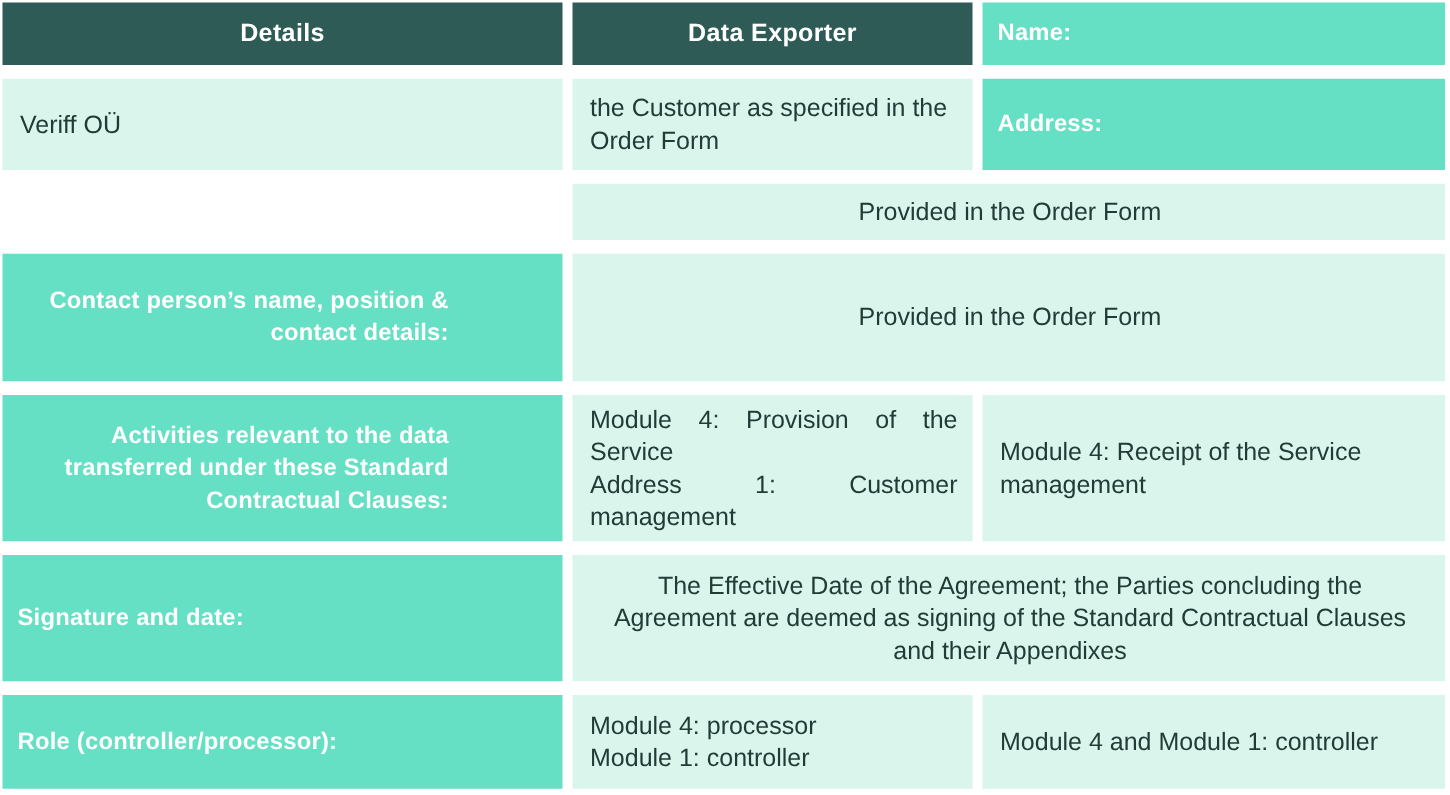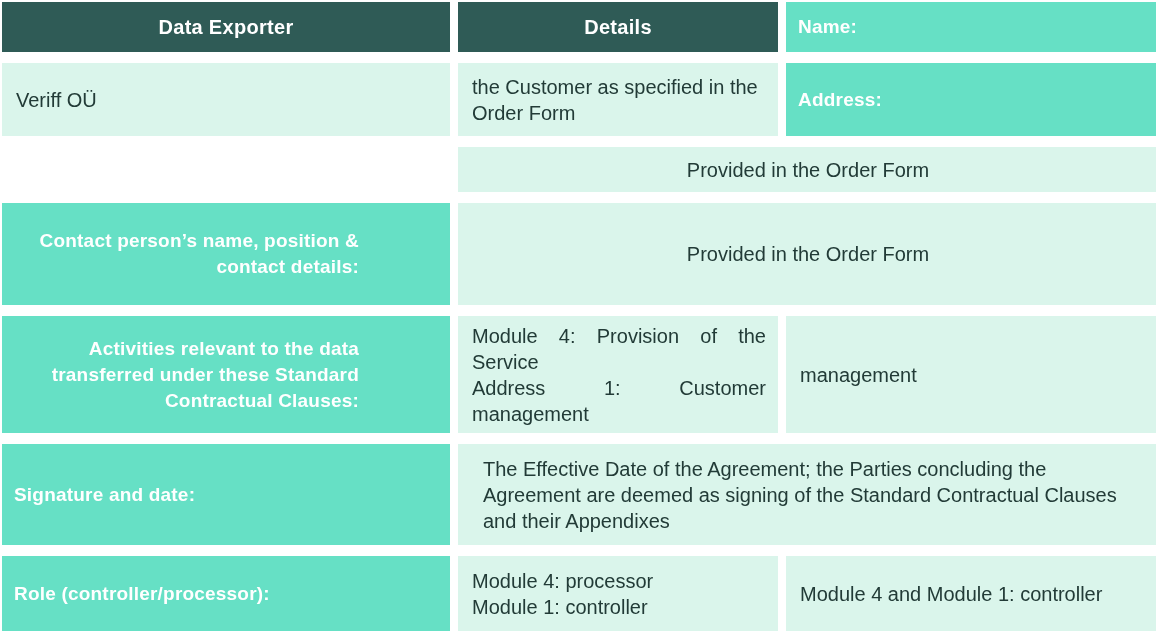--- a/index.html
+++ b/index.html
@@ -52,37 +52,37 @@
     text-align: right;
   }
   .label .label-text { max-width: 345px; }
   .data {
     background: var(--cell-bg);
     color: var(--text-dark);
     font-size: 20px;
     line-height: 26px;
     padding: 6px 12px 6px 14px;
   }
-  .merged { grid-column: 2 / 4; justify-content: center; }
+  .merged { grid-column: 2 / 4; justify-content: center; text-align: center; }
   .merged .merged-text { max-width: 650px; }
   .lines { width: 100%; }
   .line { width: 100%; }
   .line.just { text-align: justify; text-align-last: justify; }
 </style>
 </head>
 <body>
 
 <div class="sheet">
   <div class="grid">
 
     <div class="cell header">
-      <span>Data Exporter</span>
+      <span>Details</span>
     </div>
     <div class="cell header">
-      <span>Details</span>
+      <span>Data Exporter</span>
     </div>
 
     <div class="cell label">
       <span class="label-text">Name:</span>
     </div>
     <div class="cell data">
       <span>Veriff OÜ</span>
     </div>
     <div class="cell data">
       <span>the Customer as specified in the Order Form</span>
@@ -108,20 +108,21 @@
     <div class="cell data">
       <div class="lines">
         <div class="line just">Module 4: Provision of the</div>
         <div class="line">Service</div>
         <div class="line just">Address 1: Customer</div>
         <div class="line">management</div>
       </div>
     </div>
     <div class="cell data">
       <div class="lines">
+        <div class="line">Module 4: Receipt of the Service</div>
         <div class="line">management</div>
       </div>
     </div>
 
     <div class="cell label">
       <span class="label-text">Signature and date:</span>
     </div>
     <div class="cell data merged">
       <span class="merged-text">The Effective Date of the Agreement; the Parties concluding the Agreement are deemed as signing of the Standard Contractual Clauses and their Appendixes</span>
     </div>

